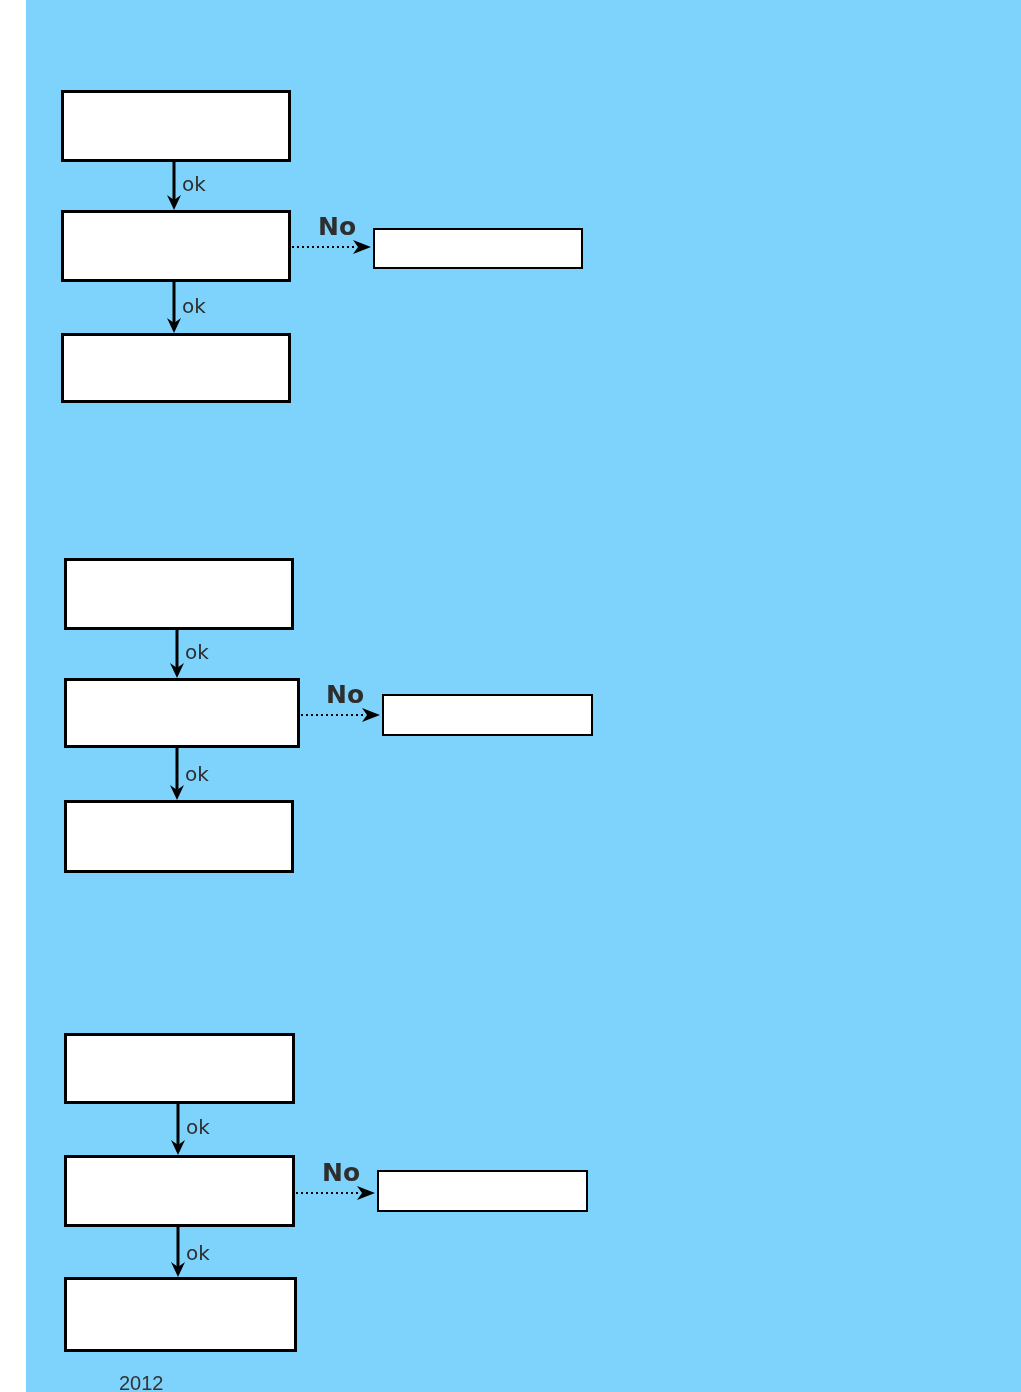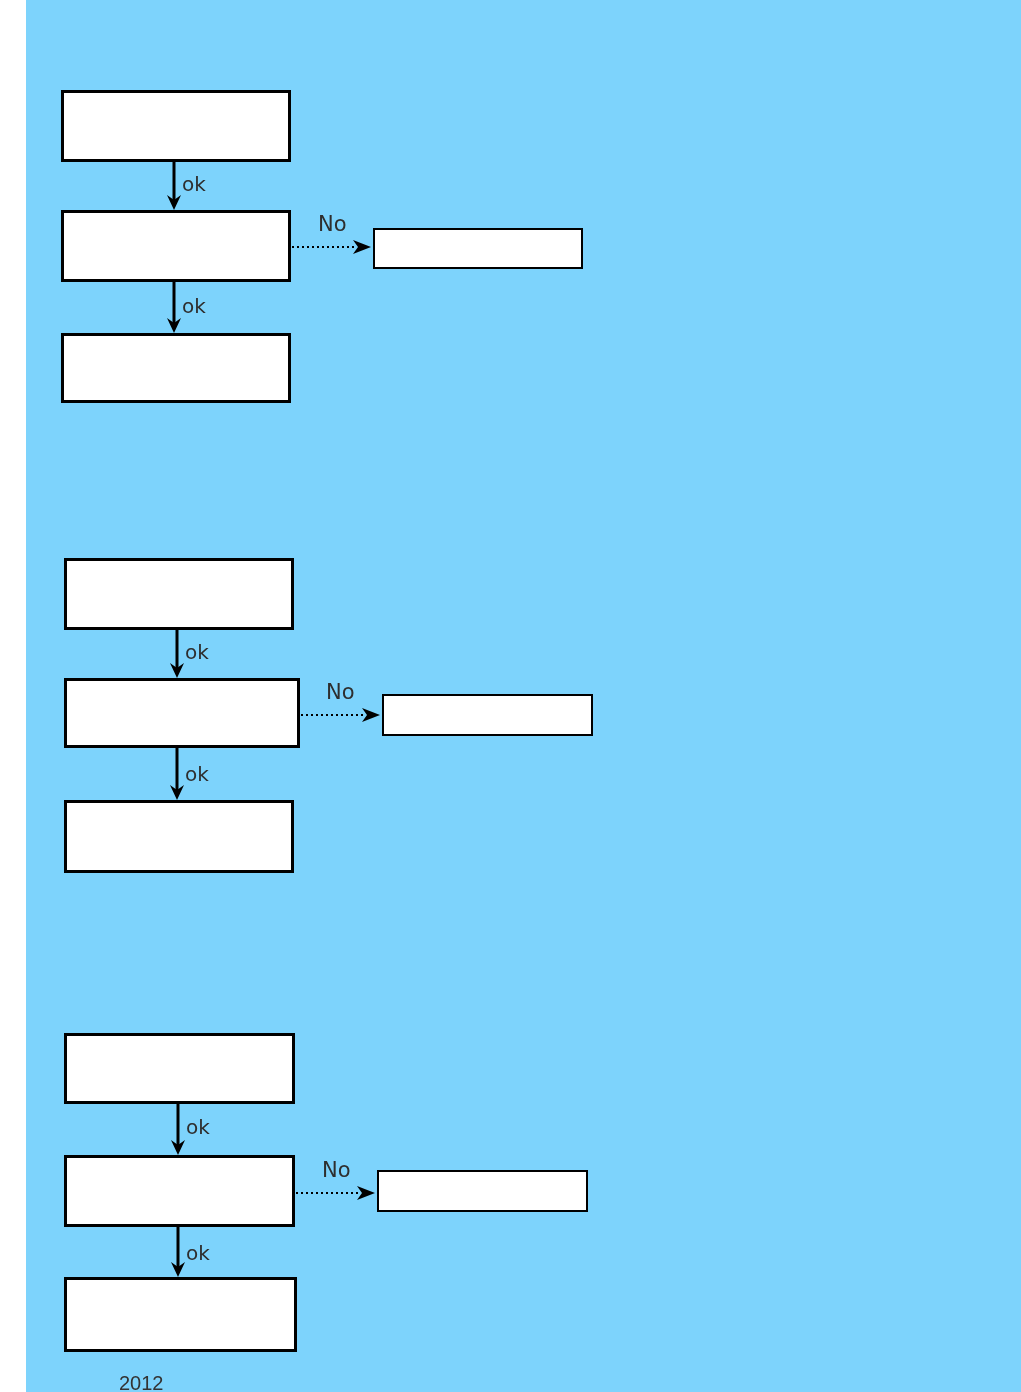--- a/index.html
+++ b/index.html
@@ -34,21 +34,22 @@
   }
   .lbl {
     position: absolute;
     color: #2e2e2e;
     font-size: 20px;
     line-height: 1;
     white-space: nowrap;
     font-family: "DejaVu Sans", sans-serif;
   }
   .lbl-no {
-    font-size: 21px;
+    font-size: 25px;
+    font-weight: bold;
   }
   .footer-year {
     position: absolute;
     left: 93px;
     top: 1372px;
     color: #333333;
     font-size: 20px;
     font-family: "Liberation Sans", sans-serif;
   }
 </style>

